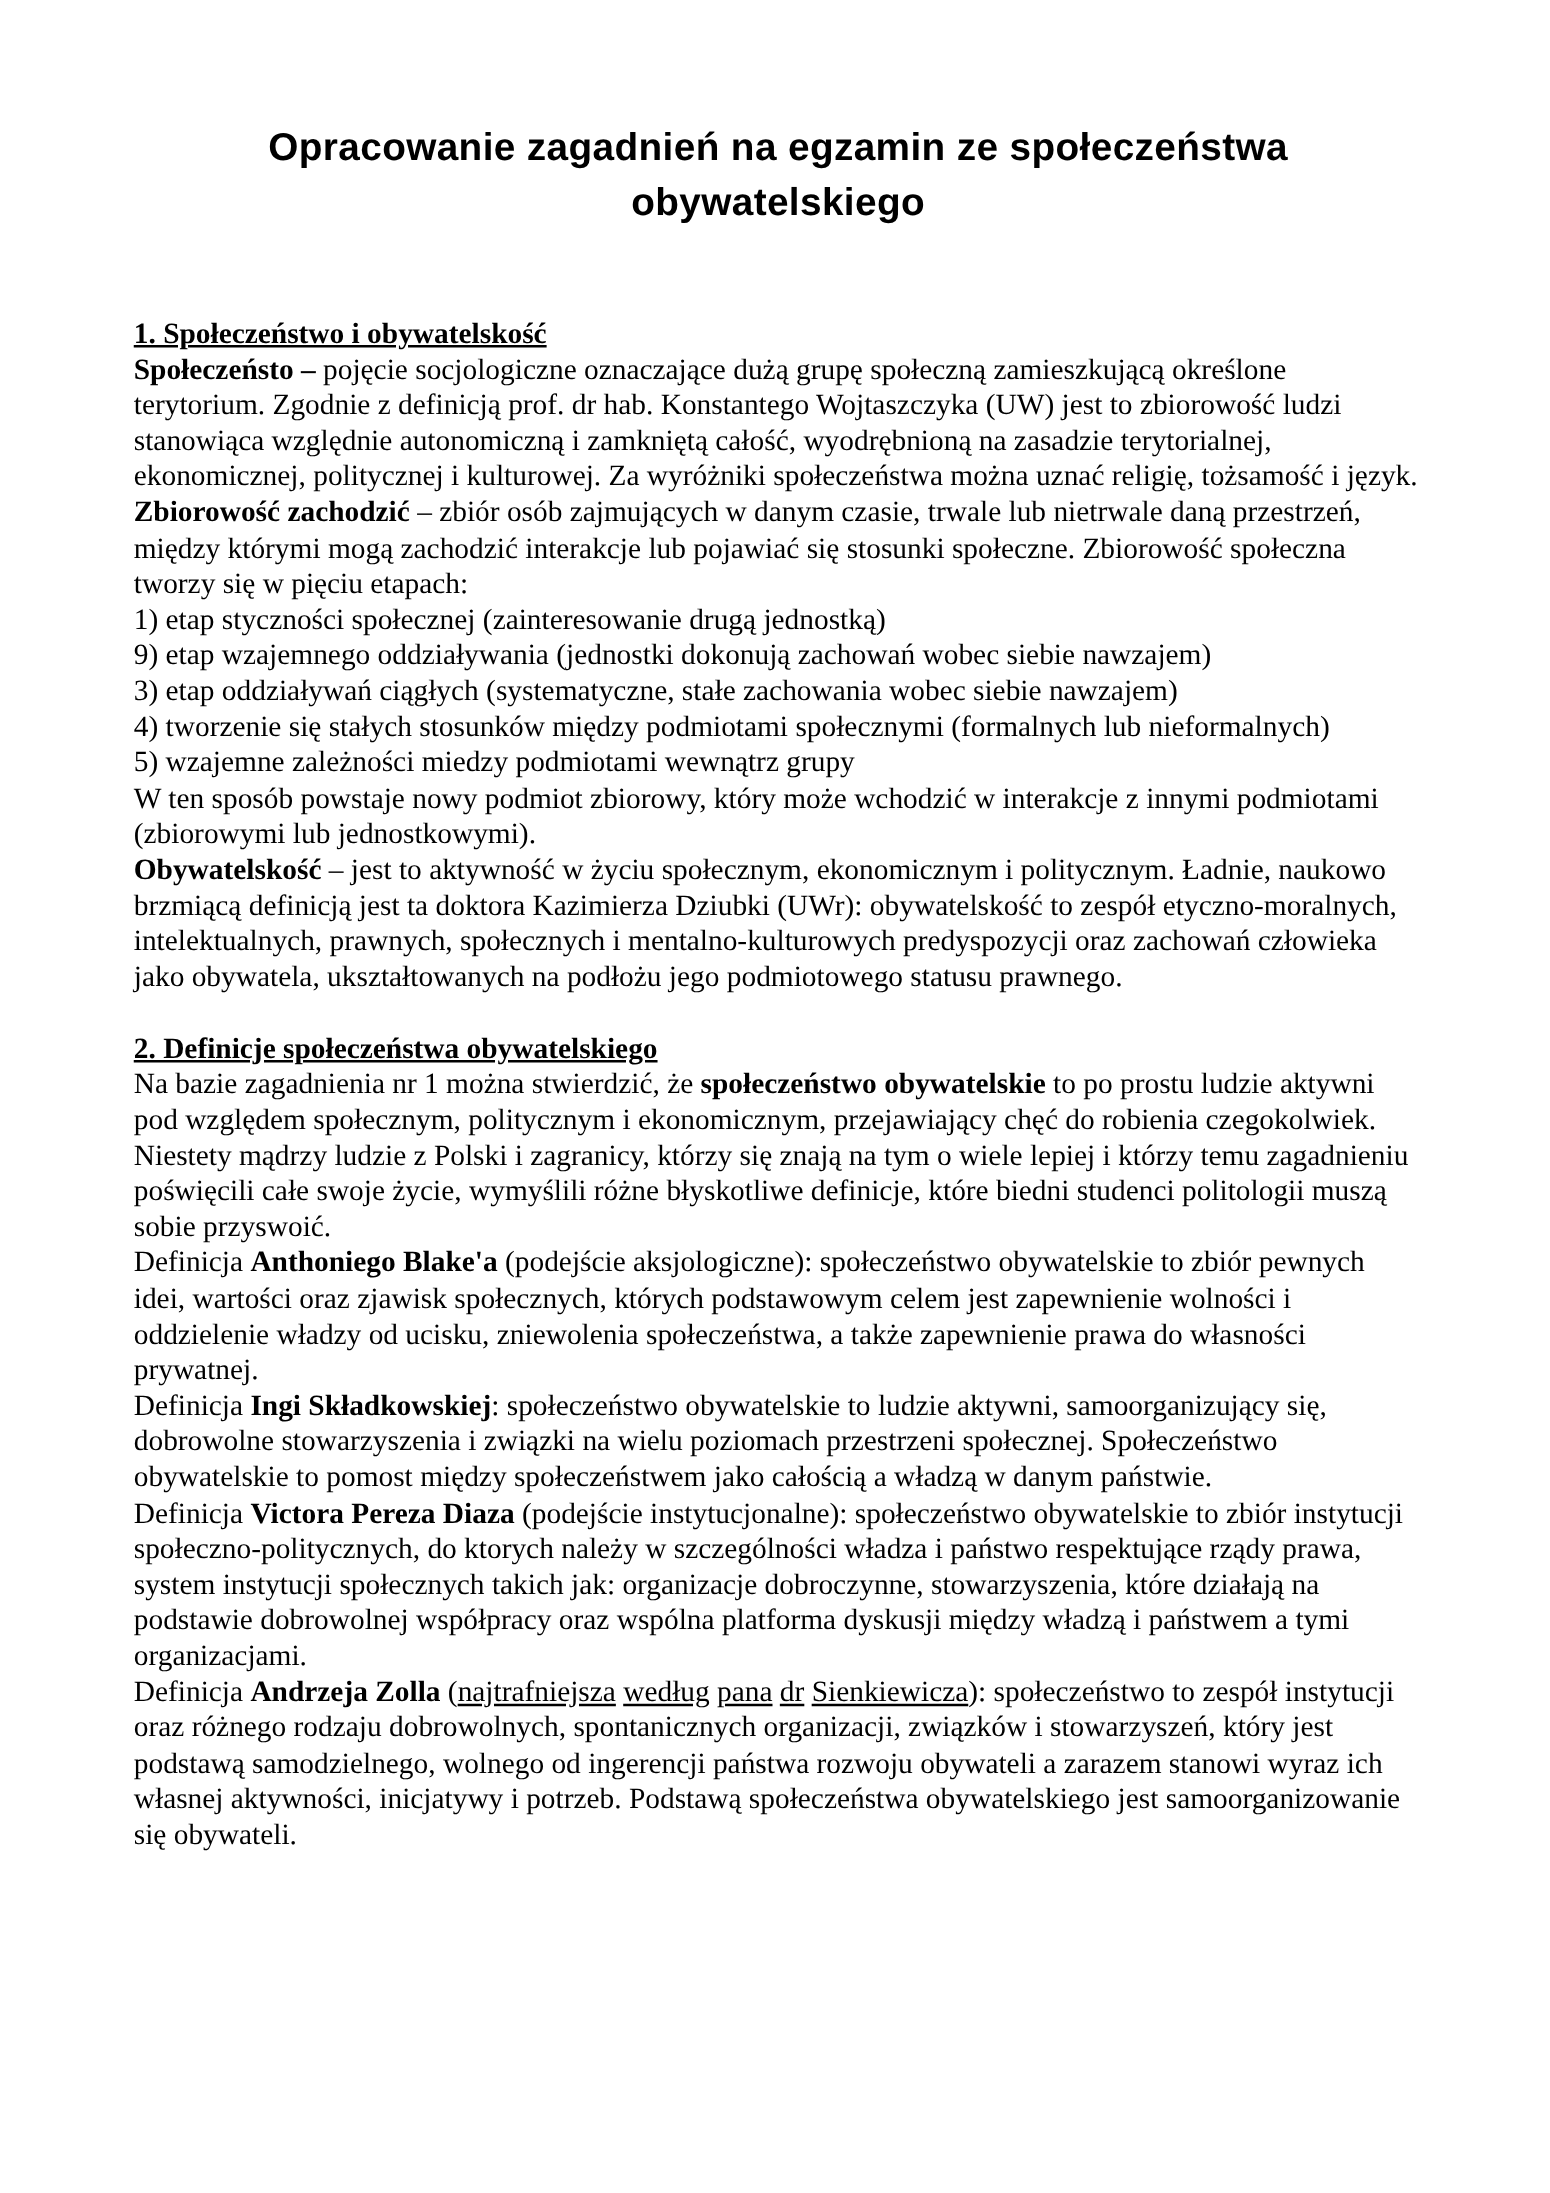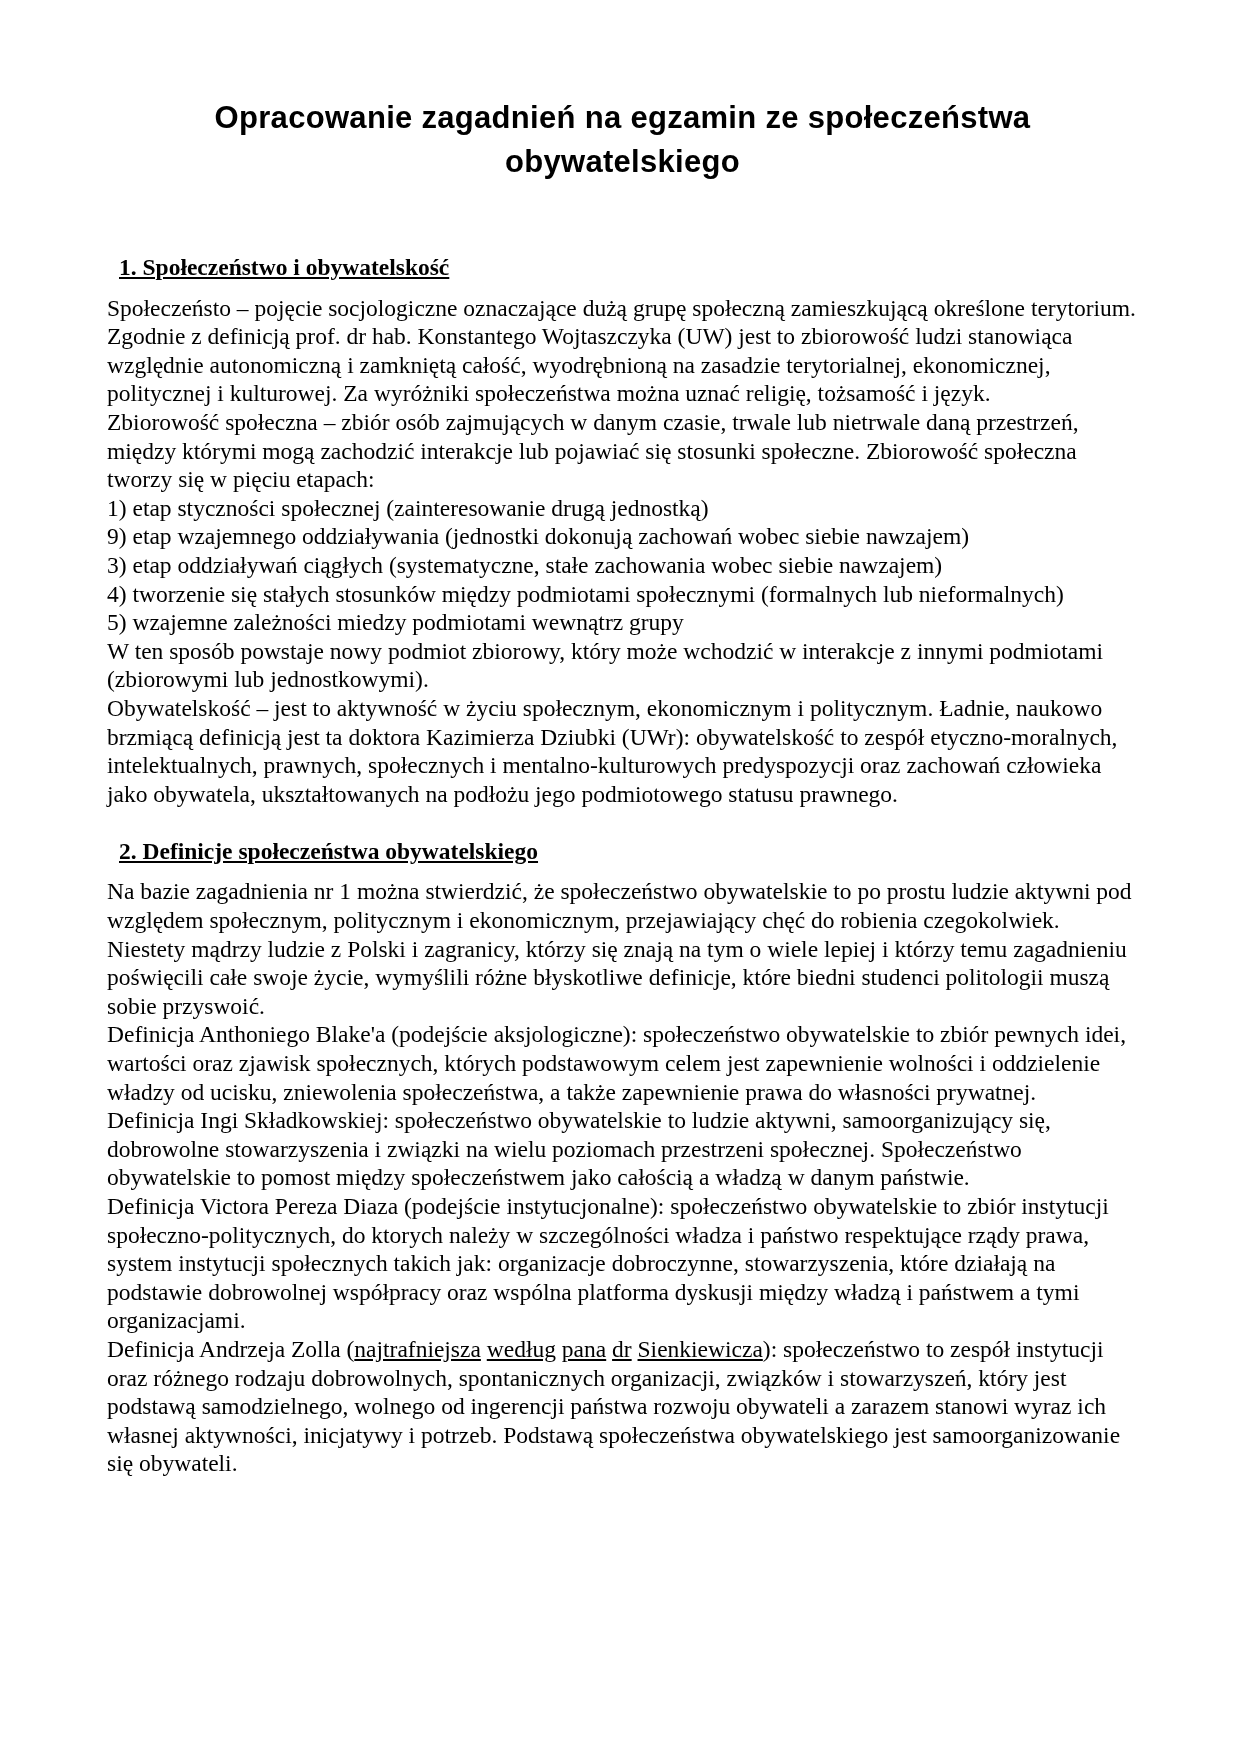--- a/index.html
+++ b/index.html
@@ -27,40 +27,40 @@
   }
   main.doc-body {
     margin-top: 69px;
     font-family: "Liberation Serif", serif;
     font-size: 23.5px;
     line-height: 28.6px;
   }
   section { margin: 0; }
   section + section { margin-top: 28.6px; }
   h2.sec-heading {
-    margin: 12px;
+    margin: 0;
     font-size: 23.5px;
     line-height: 28.6px;
     font-weight: 700;
     text-decoration: underline;
   }
   p { margin: 0; }
-  .b { font-weight: 400; }
+  .b { font-weight: 700; }
   .u { text-decoration: underline; }
 </style>
 </head>
 <body>
 
 <div class="page">
   <h1 class="doc-title">Opracowanie zagadnień na egzamin ze społeczeństwa obywatelskiego</h1>
   <main class="doc-body" id="doc-body">
       <section>
         <h2 class="sec-heading">1. Społeczeństwo i obywatelskość</h2>
         <p><span class="b">Społeczeństo – </span><span class="r">pojęcie socjologiczne oznaczające dużą grupę społeczną zamieszkującą określone terytorium. Zgodnie z definicją prof. dr hab. Konstantego Wojtaszczyka (UW) jest to zbiorowość ludzi stanowiąca względnie autonomiczną i zamkniętą całość, wyodrębnioną na zasadzie terytorialnej, ekonomicznej, politycznej i kulturowej. Za wyróżniki społeczeństwa można uznać religię, tożsamość i język.</span></p>
-        <p><span class="b">Zbiorowość społeczna</span><span class="r"> – zbiór osób zajmujących w danym czasie, trwale lub nietrwale daną przestrzeń, między którymi mogą zachodzić interakcje lub pojawiać się stosunki społeczne. Zbiorowość społeczna tworzy się w pięciu etapach:</span></p>
+        <p><span class="b">Zbiorowość zachodzić</span><span class="r"> – zbiór osób zajmujących w danym czasie, trwale lub nietrwale daną przestrzeń, między którymi mogą zachodzić interakcje lub pojawiać się stosunki społeczne. Zbiorowość społeczna tworzy się w pięciu etapach:</span></p>
         <p><span class="r">1) etap styczności społecznej (zainteresowanie drugą jednostką)</span></p>
         <p><span class="r">9) etap wzajemnego oddziaływania (jednostki dokonują zachowań wobec siebie nawzajem)</span></p>
         <p><span class="r">3) etap oddziaływań ciągłych (systematyczne, stałe zachowania wobec siebie nawzajem)</span></p>
         <p><span class="r">4) tworzenie się stałych stosunków między podmiotami społecznymi (formalnych lub nieformalnych)</span></p>
         <p><span class="r">5) wzajemne zależności miedzy podmiotami wewnątrz grupy</span></p>
         <p><span class="r">W ten sposób powstaje nowy podmiot zbiorowy, który może wchodzić w interakcje z innymi podmiotami (zbiorowymi lub jednostkowymi).</span></p>
         <p><span class="b">Obywatelskość</span><span class="r"> – jest to aktywność w życiu społecznym, ekonomicznym i politycznym. Ładnie, naukowo brzmiącą definicją jest ta doktora Kazimierza Dziubki (UWr): obywatelskość to zespół etyczno-moralnych, intelektualnych, prawnych, społecznych i mentalno-kulturowych predyspozycji oraz zachowań człowieka jako obywatela, ukształtowanych na podłożu jego podmiotowego statusu prawnego.</span></p>
       </section>
       <section>
         <h2 class="sec-heading">2. Definicje społeczeństwa obywatelskiego</h2>

